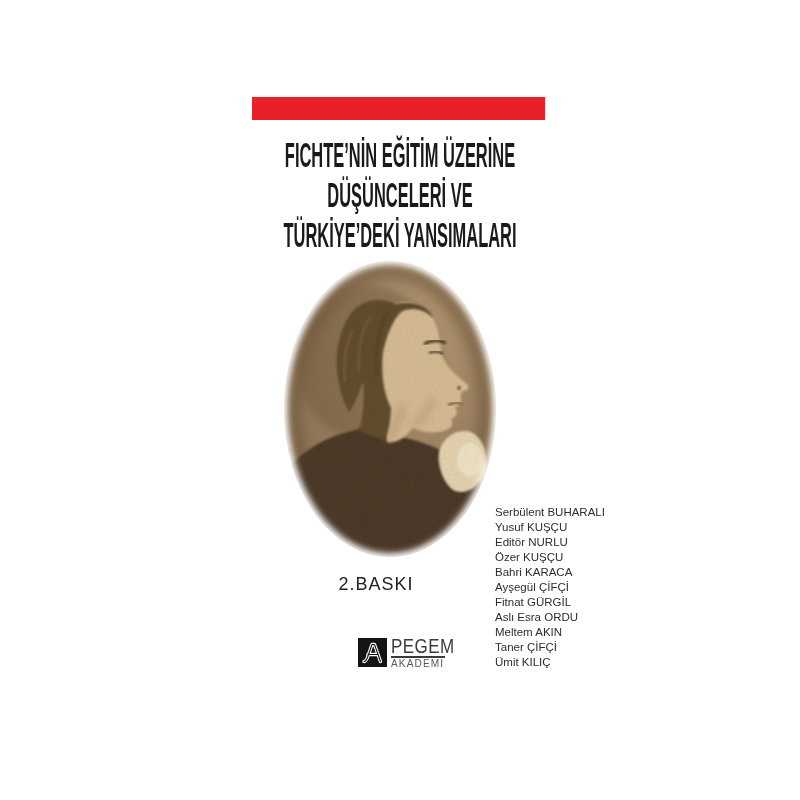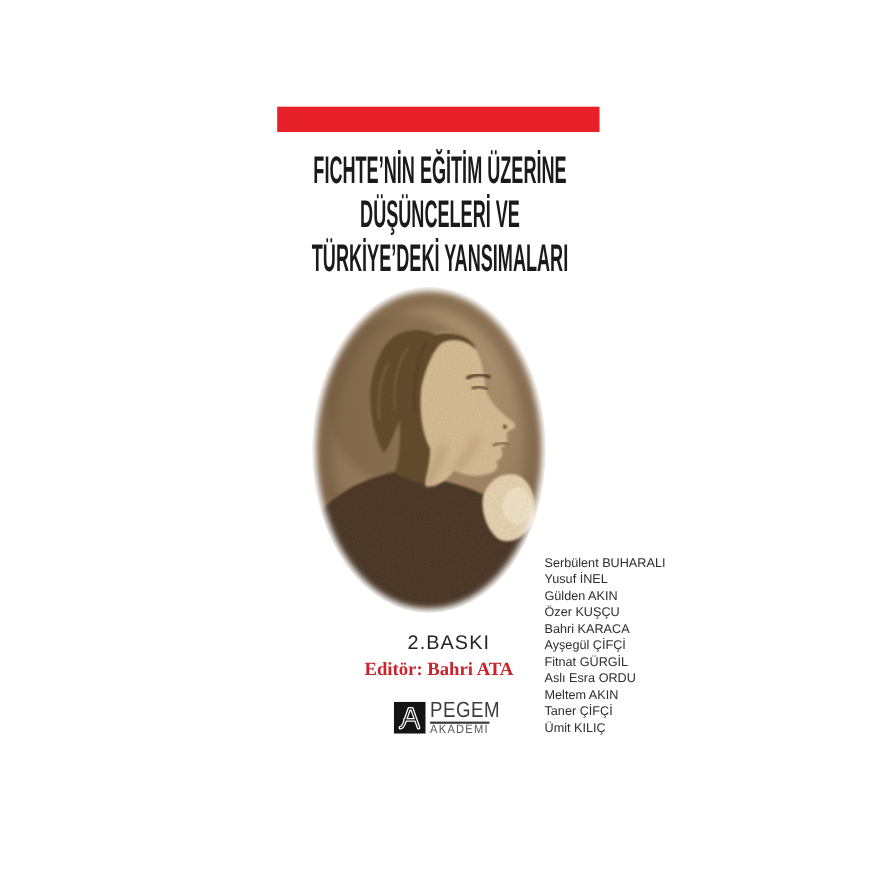--- a/index.html
+++ b/index.html
@@ -28,21 +28,21 @@
     color:var(--title-color);
     letter-spacing:0px;
   }
   .title-1{top:135px;}
   .title-2{top:175px;}
   .title-3{top:215px;}
   .portrait{
     position:absolute;left:283px;top:260px;width:214px;height:298px;
   }
   .edition{
-    position:absolute;left:408px;top:574px;transform:translateX(-50%);
+    position:absolute;left:376px;top:574px;transform:translateX(-50%);
     font-size:18px;letter-spacing:1px;color:#232323;white-space:nowrap;
   }
   .editor{
     position:absolute;left:399px;top:599px;transform:translateX(-50%);
     font-family:"Liberation Serif",serif;font-weight:700;
     font-size:17px;color:var(--editor-red);white-space:nowrap;
   }
   .authors{
     position:absolute;left:495px;top:505px;
     font-size:11.5px;font-weight:400;color:var(--authors-color);
@@ -149,26 +149,25 @@
       <path d="M 104,52 C 96,68 92,92 94,114" stroke="#4a3820" stroke-width="2" fill="none" opacity="0.7" filter="url(#soft1)"></path>
 
       <rect x="0" y="0" width="214" height="298" filter="url(#grain)" opacity="0.5"></rect>
     </g>
 
     <ellipse cx="107" cy="149" rx="107" ry="149" fill="none" stroke="#ffffff" stroke-width="9" filter="url(#rimBlur)"></ellipse>
   </svg>
 
   <div class="edition">2.BASKI</div>
 
-  <div class="editor">Editör: Bahri ATA</div>
 
   <div class="authors">
     <div class="author">Serbülent BUHARALI</div>
-    <div class="author">Yusuf İNEL</div>
-    <div class="author">Gülden AKIN</div>
+    <div class="author">Yusuf KUŞÇU</div>
+    <div class="author">Editör NURLU</div>
     <div class="author">Özer KUŞÇU</div>
     <div class="author">Bahri KARACA</div>
     <div class="author">Ayşegül ÇİFÇİ</div>
     <div class="author">Fitnat GÜRGİL</div>
     <div class="author">Aslı Esra ORDU</div>
     <div class="author">Meltem AKIN</div>
     <div class="author">Taner ÇİFÇİ</div>
     <div class="author">Ümit KILIÇ</div>
   </div>
 

